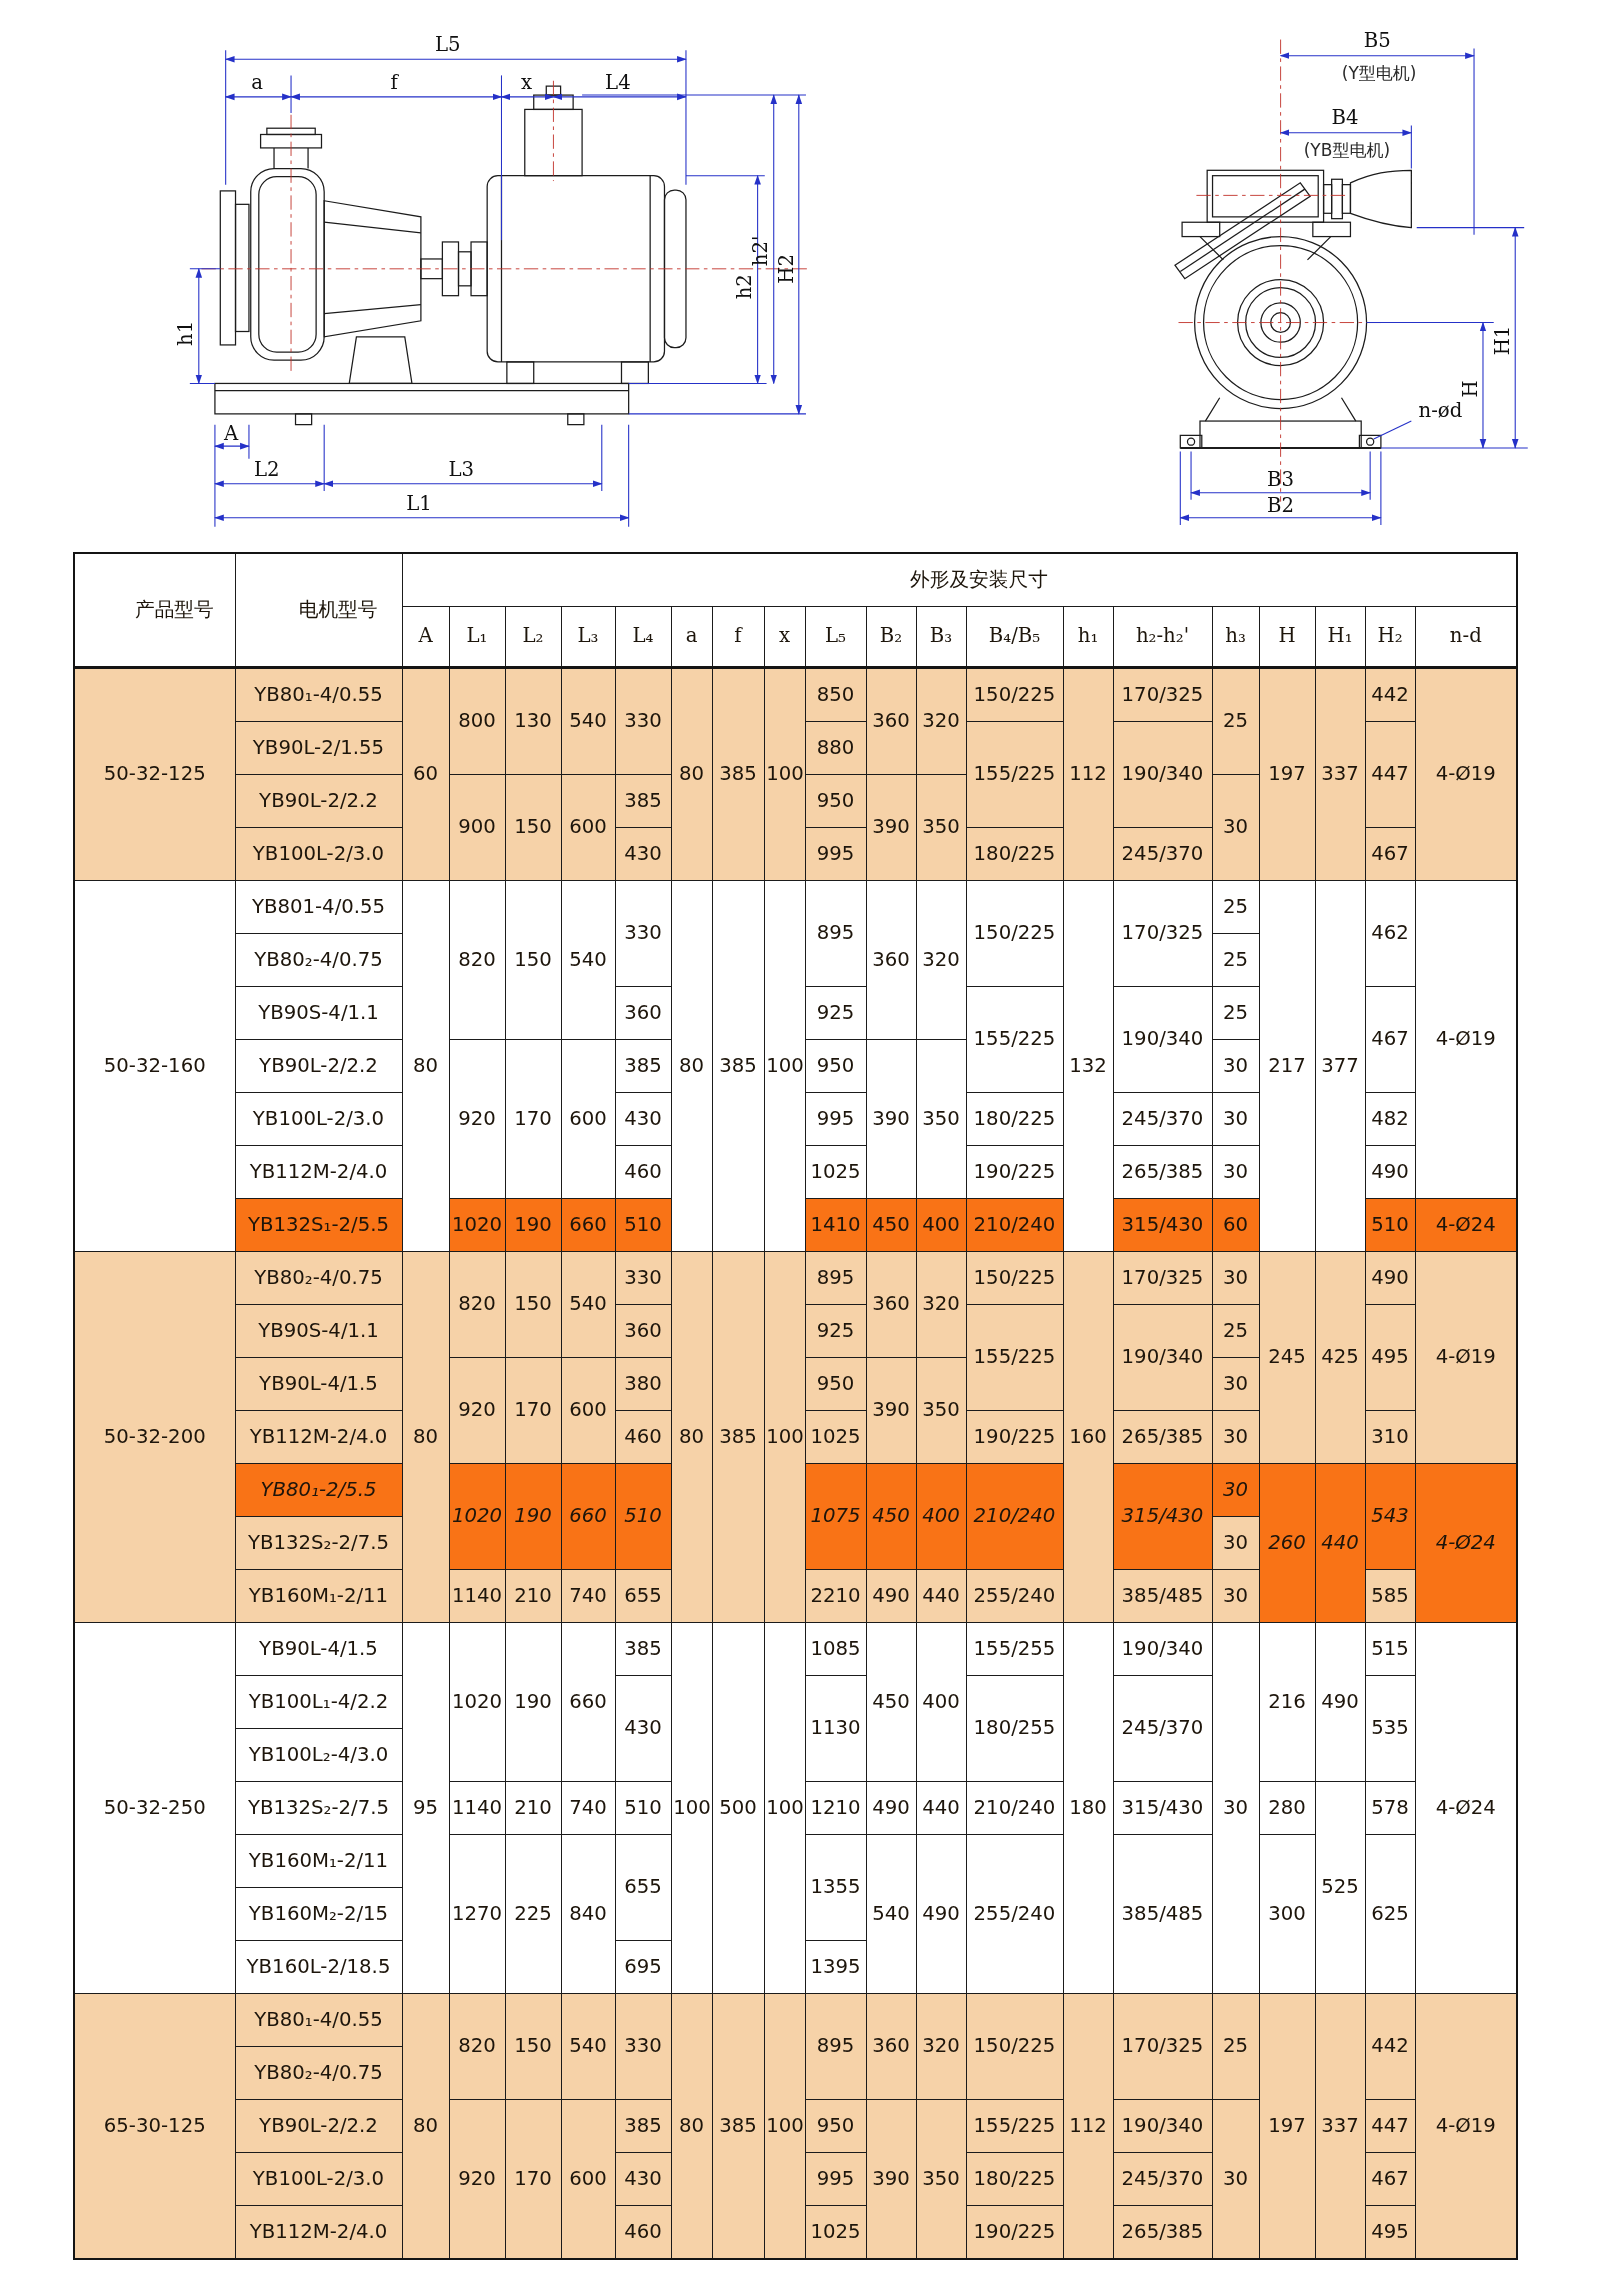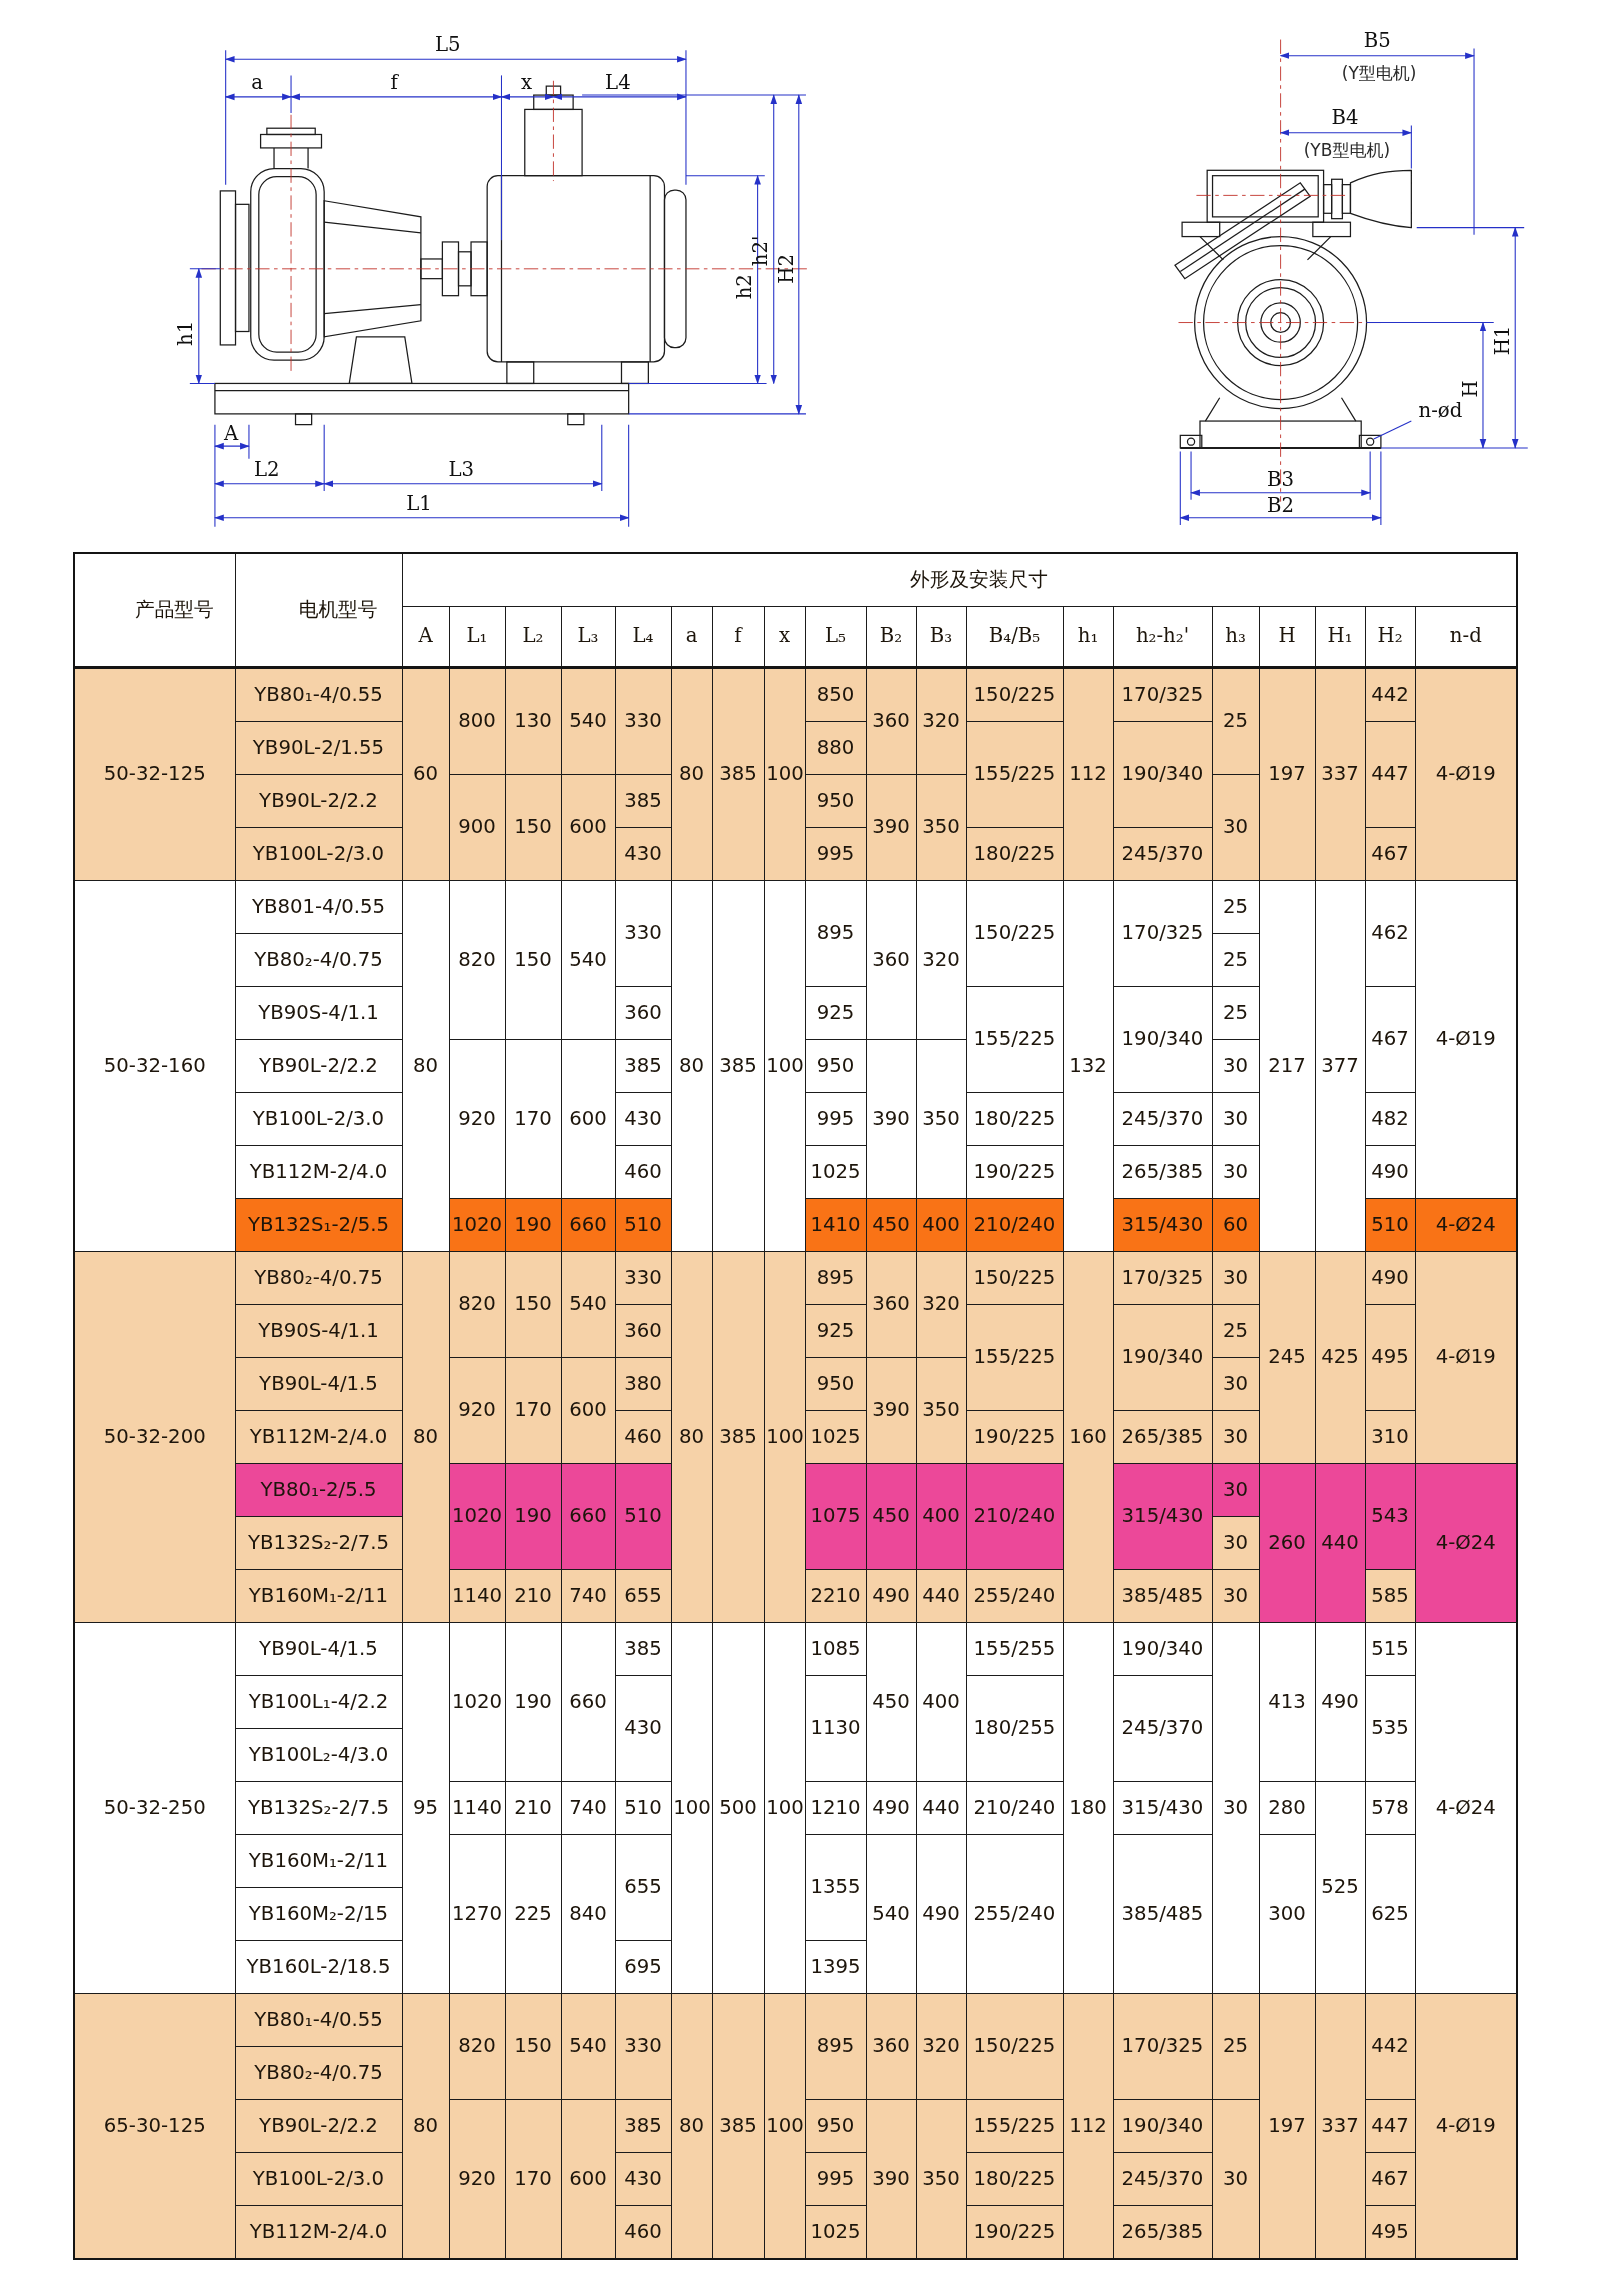--- a/index.html
+++ b/index.html
@@ -421,21 +421,21 @@
         </tr>
         <tr style="background: rgb(246, 210, 168);">
           <td class="motor-cell">YB112M-2/4.0</td>
           <td>460</td>
           <td>1025</td>
           <td>190/225</td>
           <td>265/385</td>
           <td>30</td>
           <td>310</td>
         </tr>
-        <tr style="background: #ec4899;">
+        <tr style="background: #f97316; font-style: italic;">
           <td class="motor-cell">YB80₁-2/5.5</td>
           <td rowspan="2">1020</td>
           <td rowspan="2">190</td>
           <td rowspan="2">660</td>
           <td rowspan="2">510</td>
           <td rowspan="2">1075</td>
           <td rowspan="2">450</td>
           <td rowspan="2">400</td>
           <td rowspan="2">210/240</td>
           <td rowspan="2">315/430</td>
@@ -474,21 +474,21 @@
           <td rowspan="7">100</td>
           <td rowspan="7">500</td>
           <td rowspan="7">100</td>
           <td>1085</td>
           <td rowspan="3">450</td>
           <td rowspan="3">400</td>
           <td>155/255</td>
           <td rowspan="7">180</td>
           <td>190/340</td>
           <td rowspan="7">30</td>
-          <td rowspan="3">413</td>
+          <td rowspan="3">216</td>
           <td rowspan="3">490</td>
           <td>515</td>
           <td rowspan="7">4-Ø24</td>
         </tr>
         <tr style="background: rgb(255, 255, 255);">
           <td class="motor-cell">YB100L₁-4/2.2</td>
           <td rowspan="2">430</td>
           <td rowspan="2">1130</td>
           <td rowspan="2">180/255</td>
           <td rowspan="2">245/370</td>

